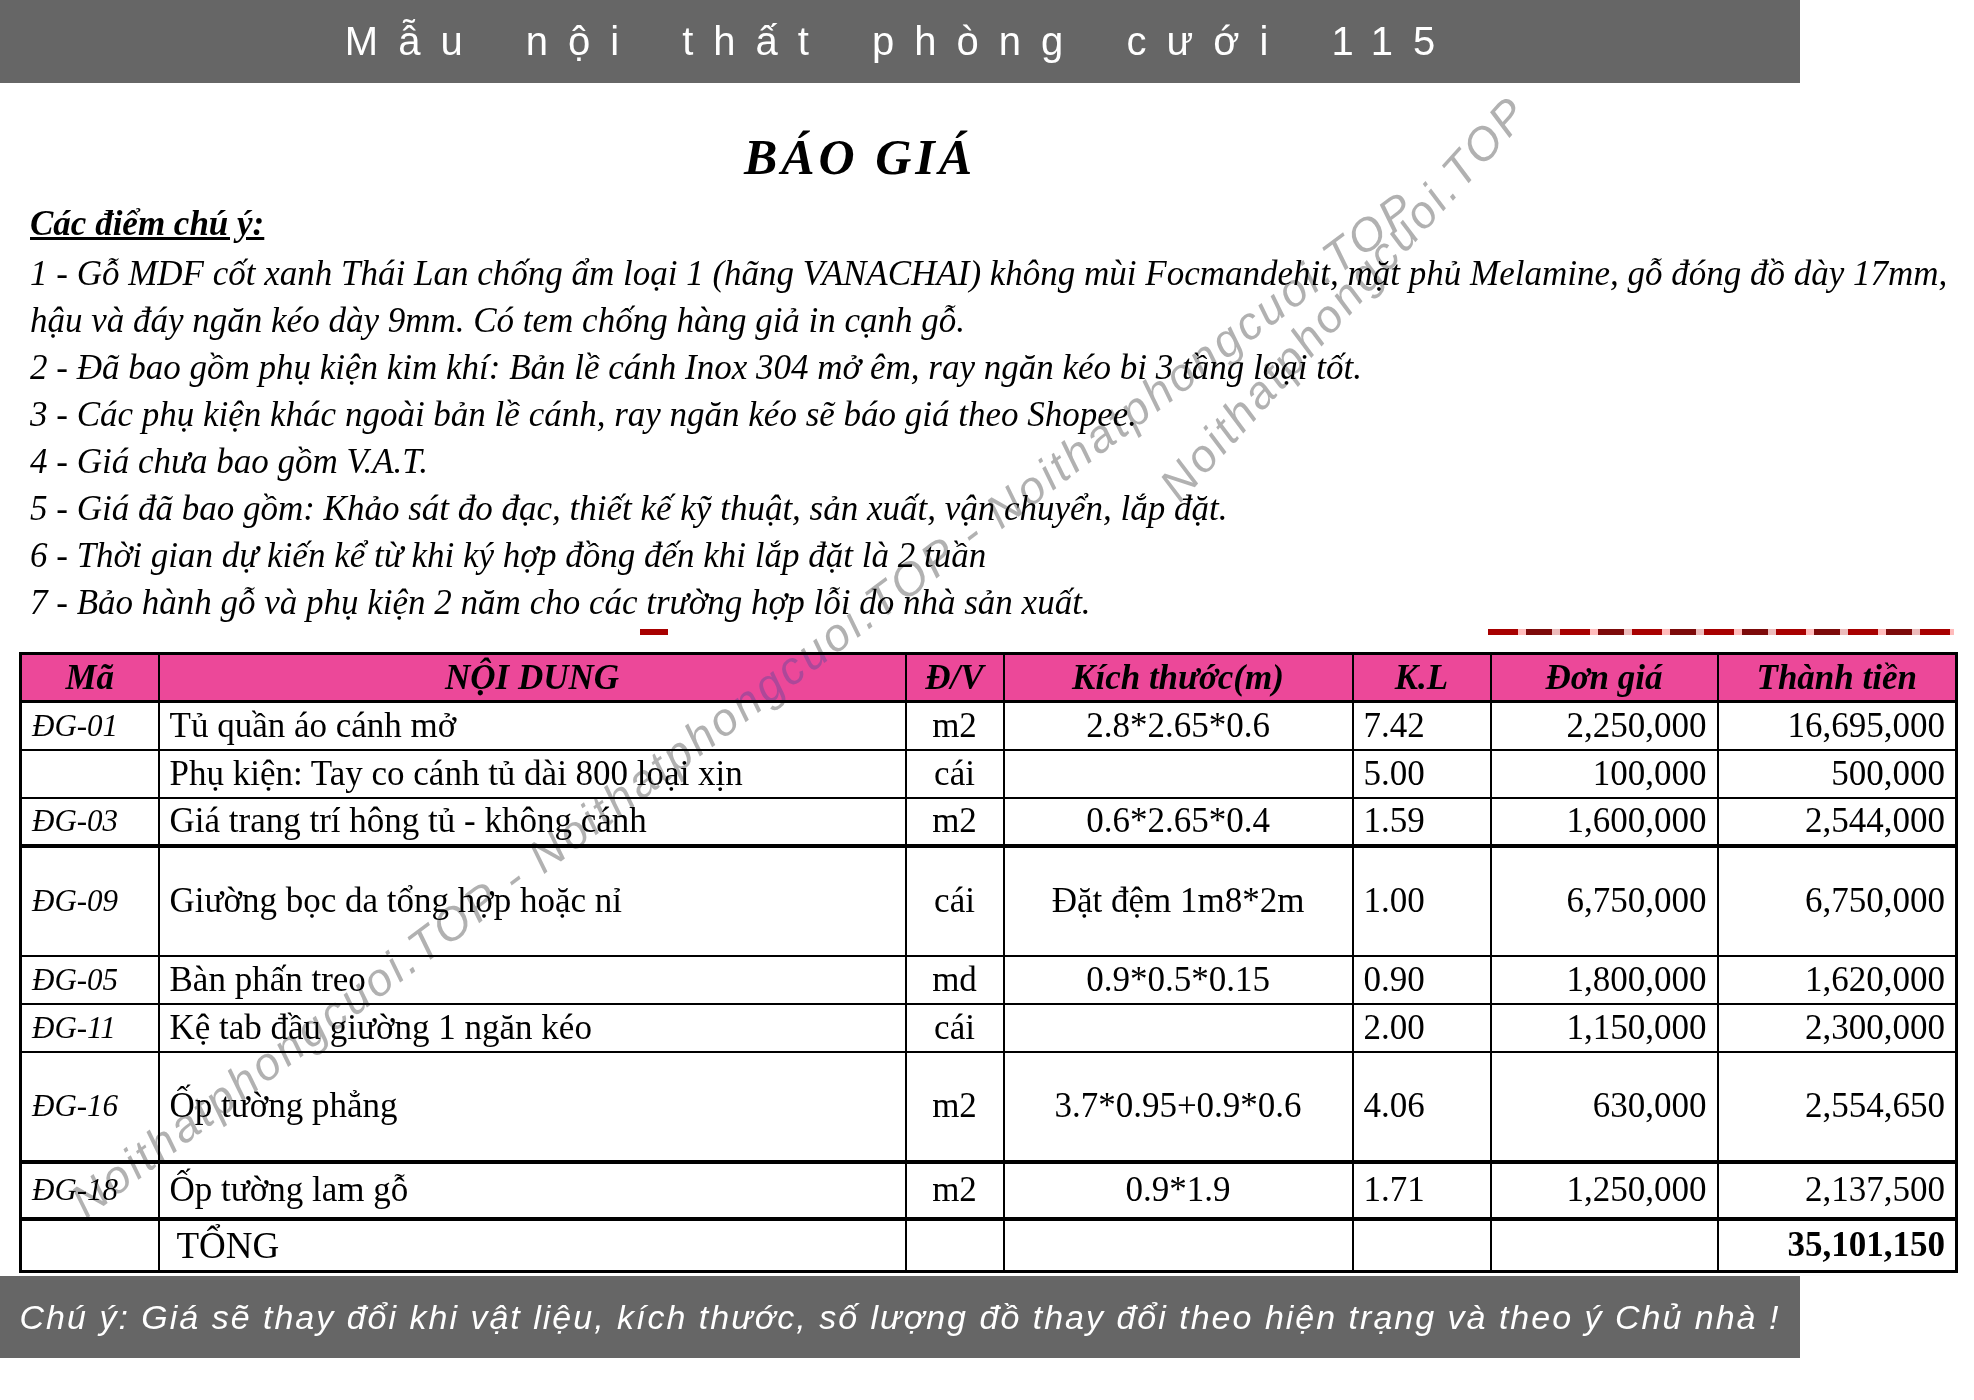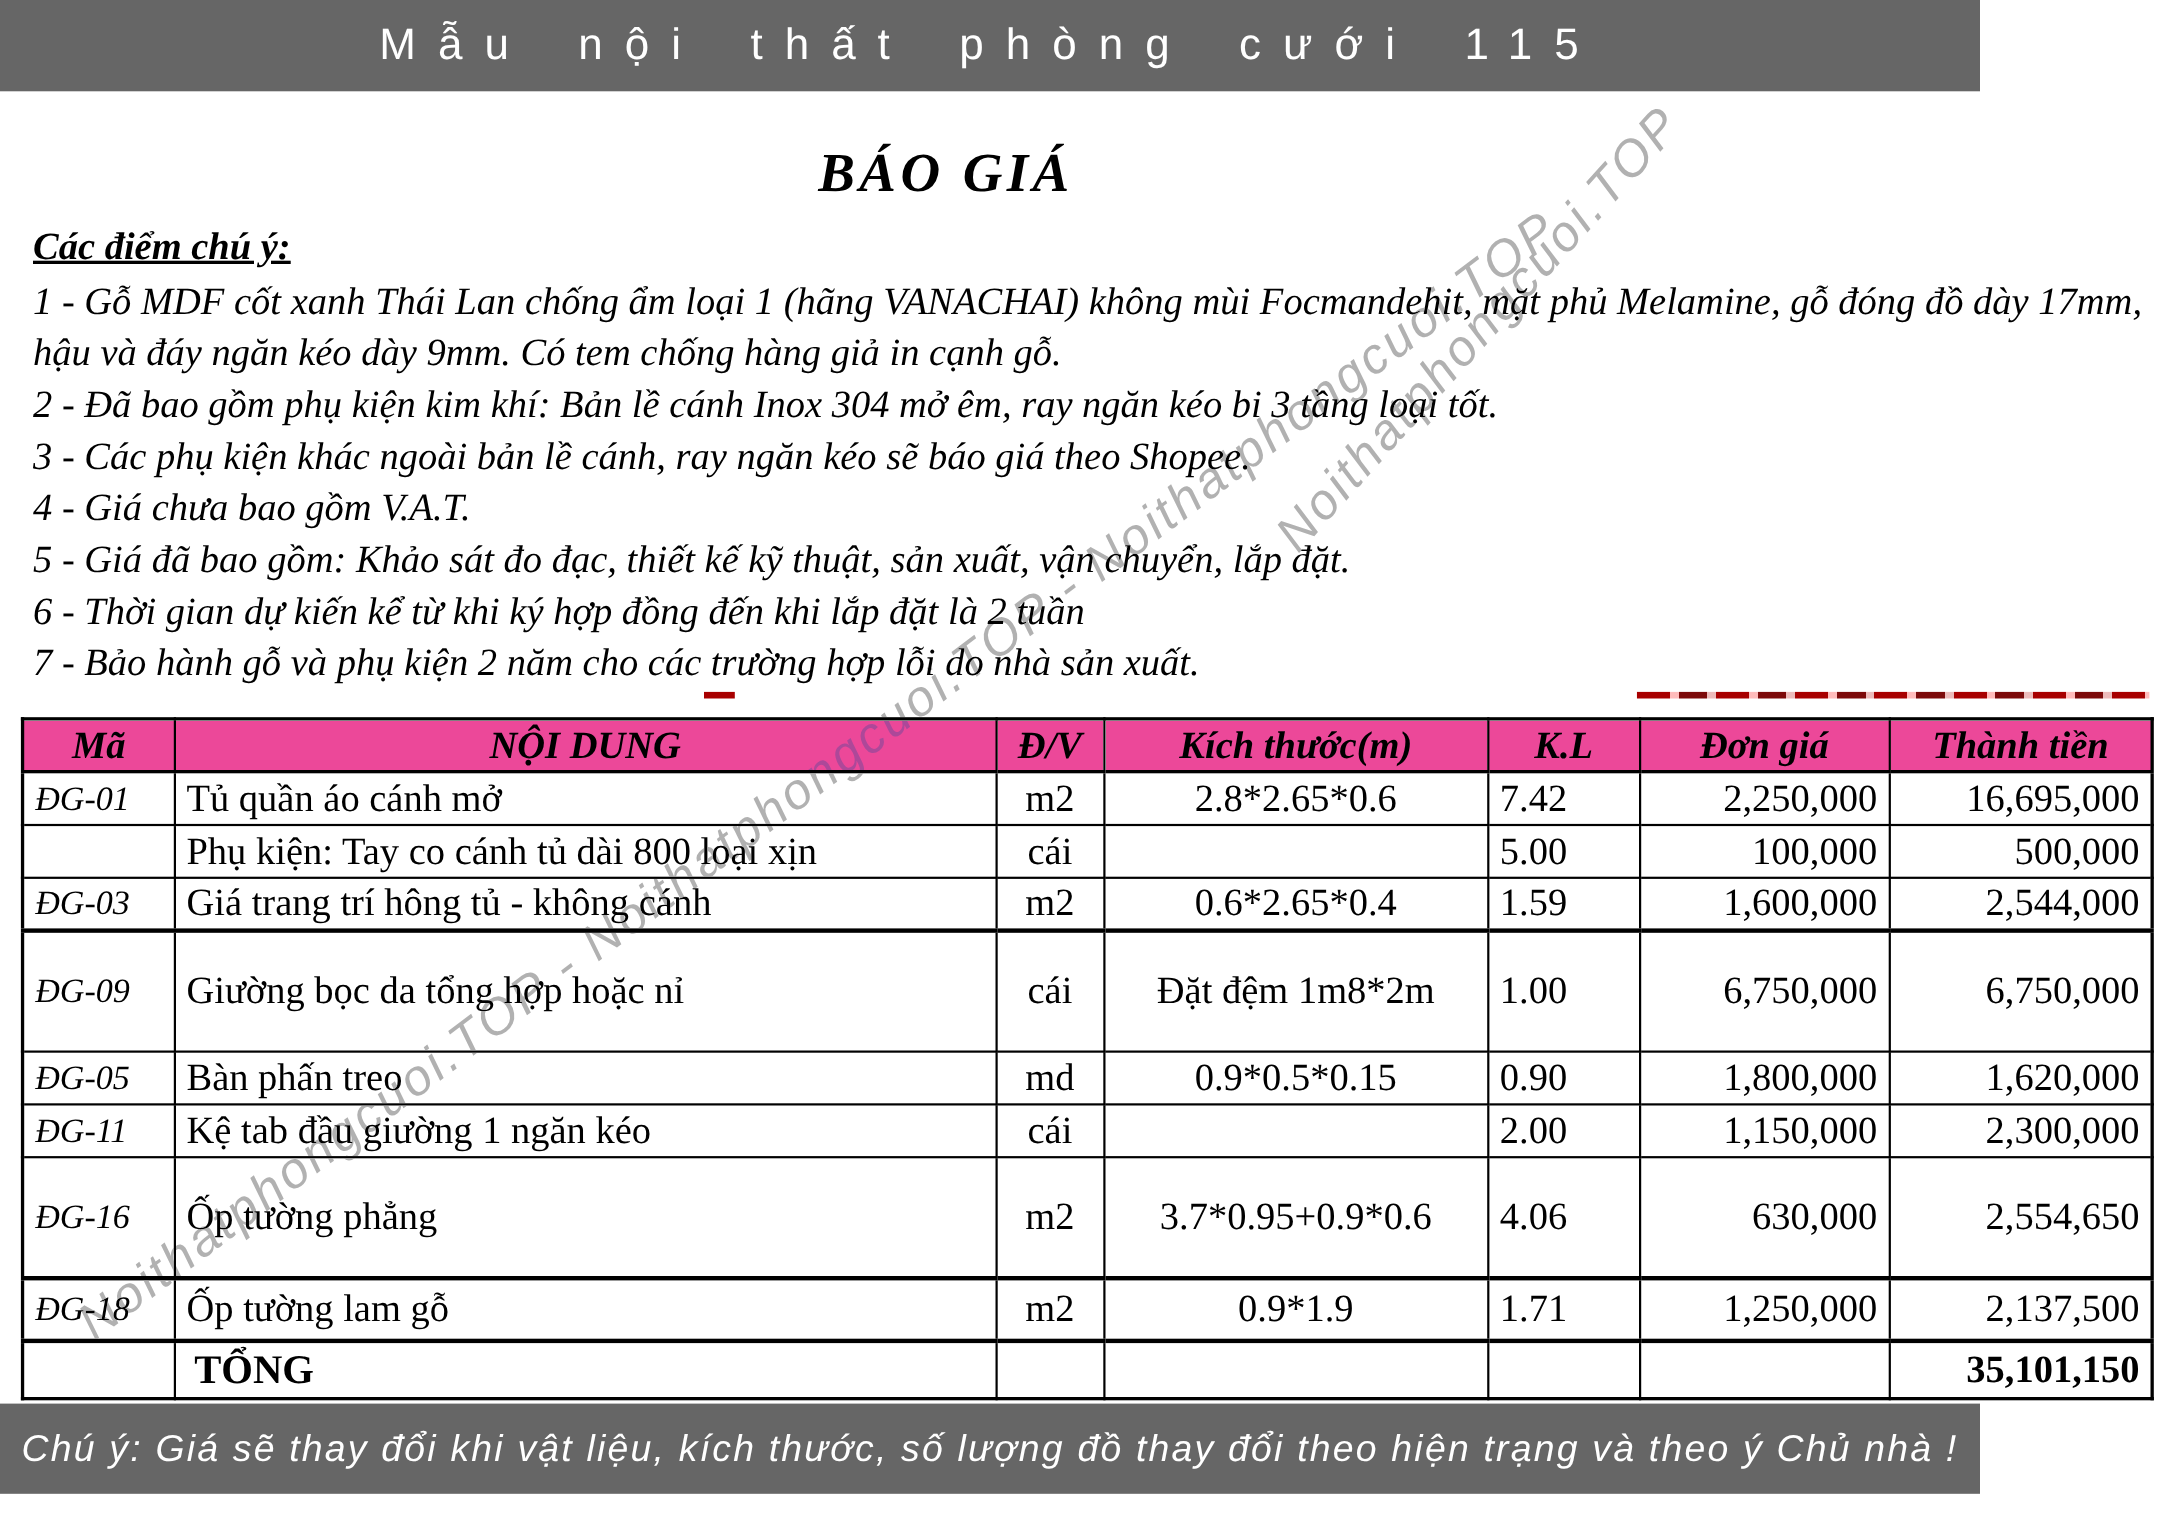--- a/index.html
+++ b/index.html
@@ -37,21 +37,21 @@
   td.c-dv   { text-align:center; }
   td.c-kt   { text-align:center; }
   td.c-kl   { text-align:left; }
   td.c-dg   { text-align:right; }
   td.c-tt   { text-align:right; }
   tr.r-norm  { height:48px; }
   tr.r-tall  { height:110px; }
   tr.r-med   { height:57px; }
   tr.r-total { height:53px; }
   tr.b-thick td { border-top:4px solid #000; }
-  tr.r-total td.c-nd { font-weight:bold; font-style:normal; font-size:37px;padding-left:17px; }
+  tr.r-total td.c-nd { font-weight:normal; font-style:normal; font-size:37px;padding-left:17px; }
   tr.r-total td.c-tt { font-weight:bold; }
 
   
   .red-dash { position:absolute; height:6px;
               background:repeating-linear-gradient(90deg,#a80000 0 30px, rgba(255,120,120,.5) 30px 38px, #7d0a0a 38px 64px, rgba(200,60,60,.35) 64px 72px); }
   .red-dash-small { position:absolute; height:6px; background:#a80000; }
 
   
   .wm { position:absolute; font-family:"Liberation Sans", sans-serif; font-style:italic;
         font-weight:300; color:#9e9e9e; opacity:.8; white-space:nowrap;

